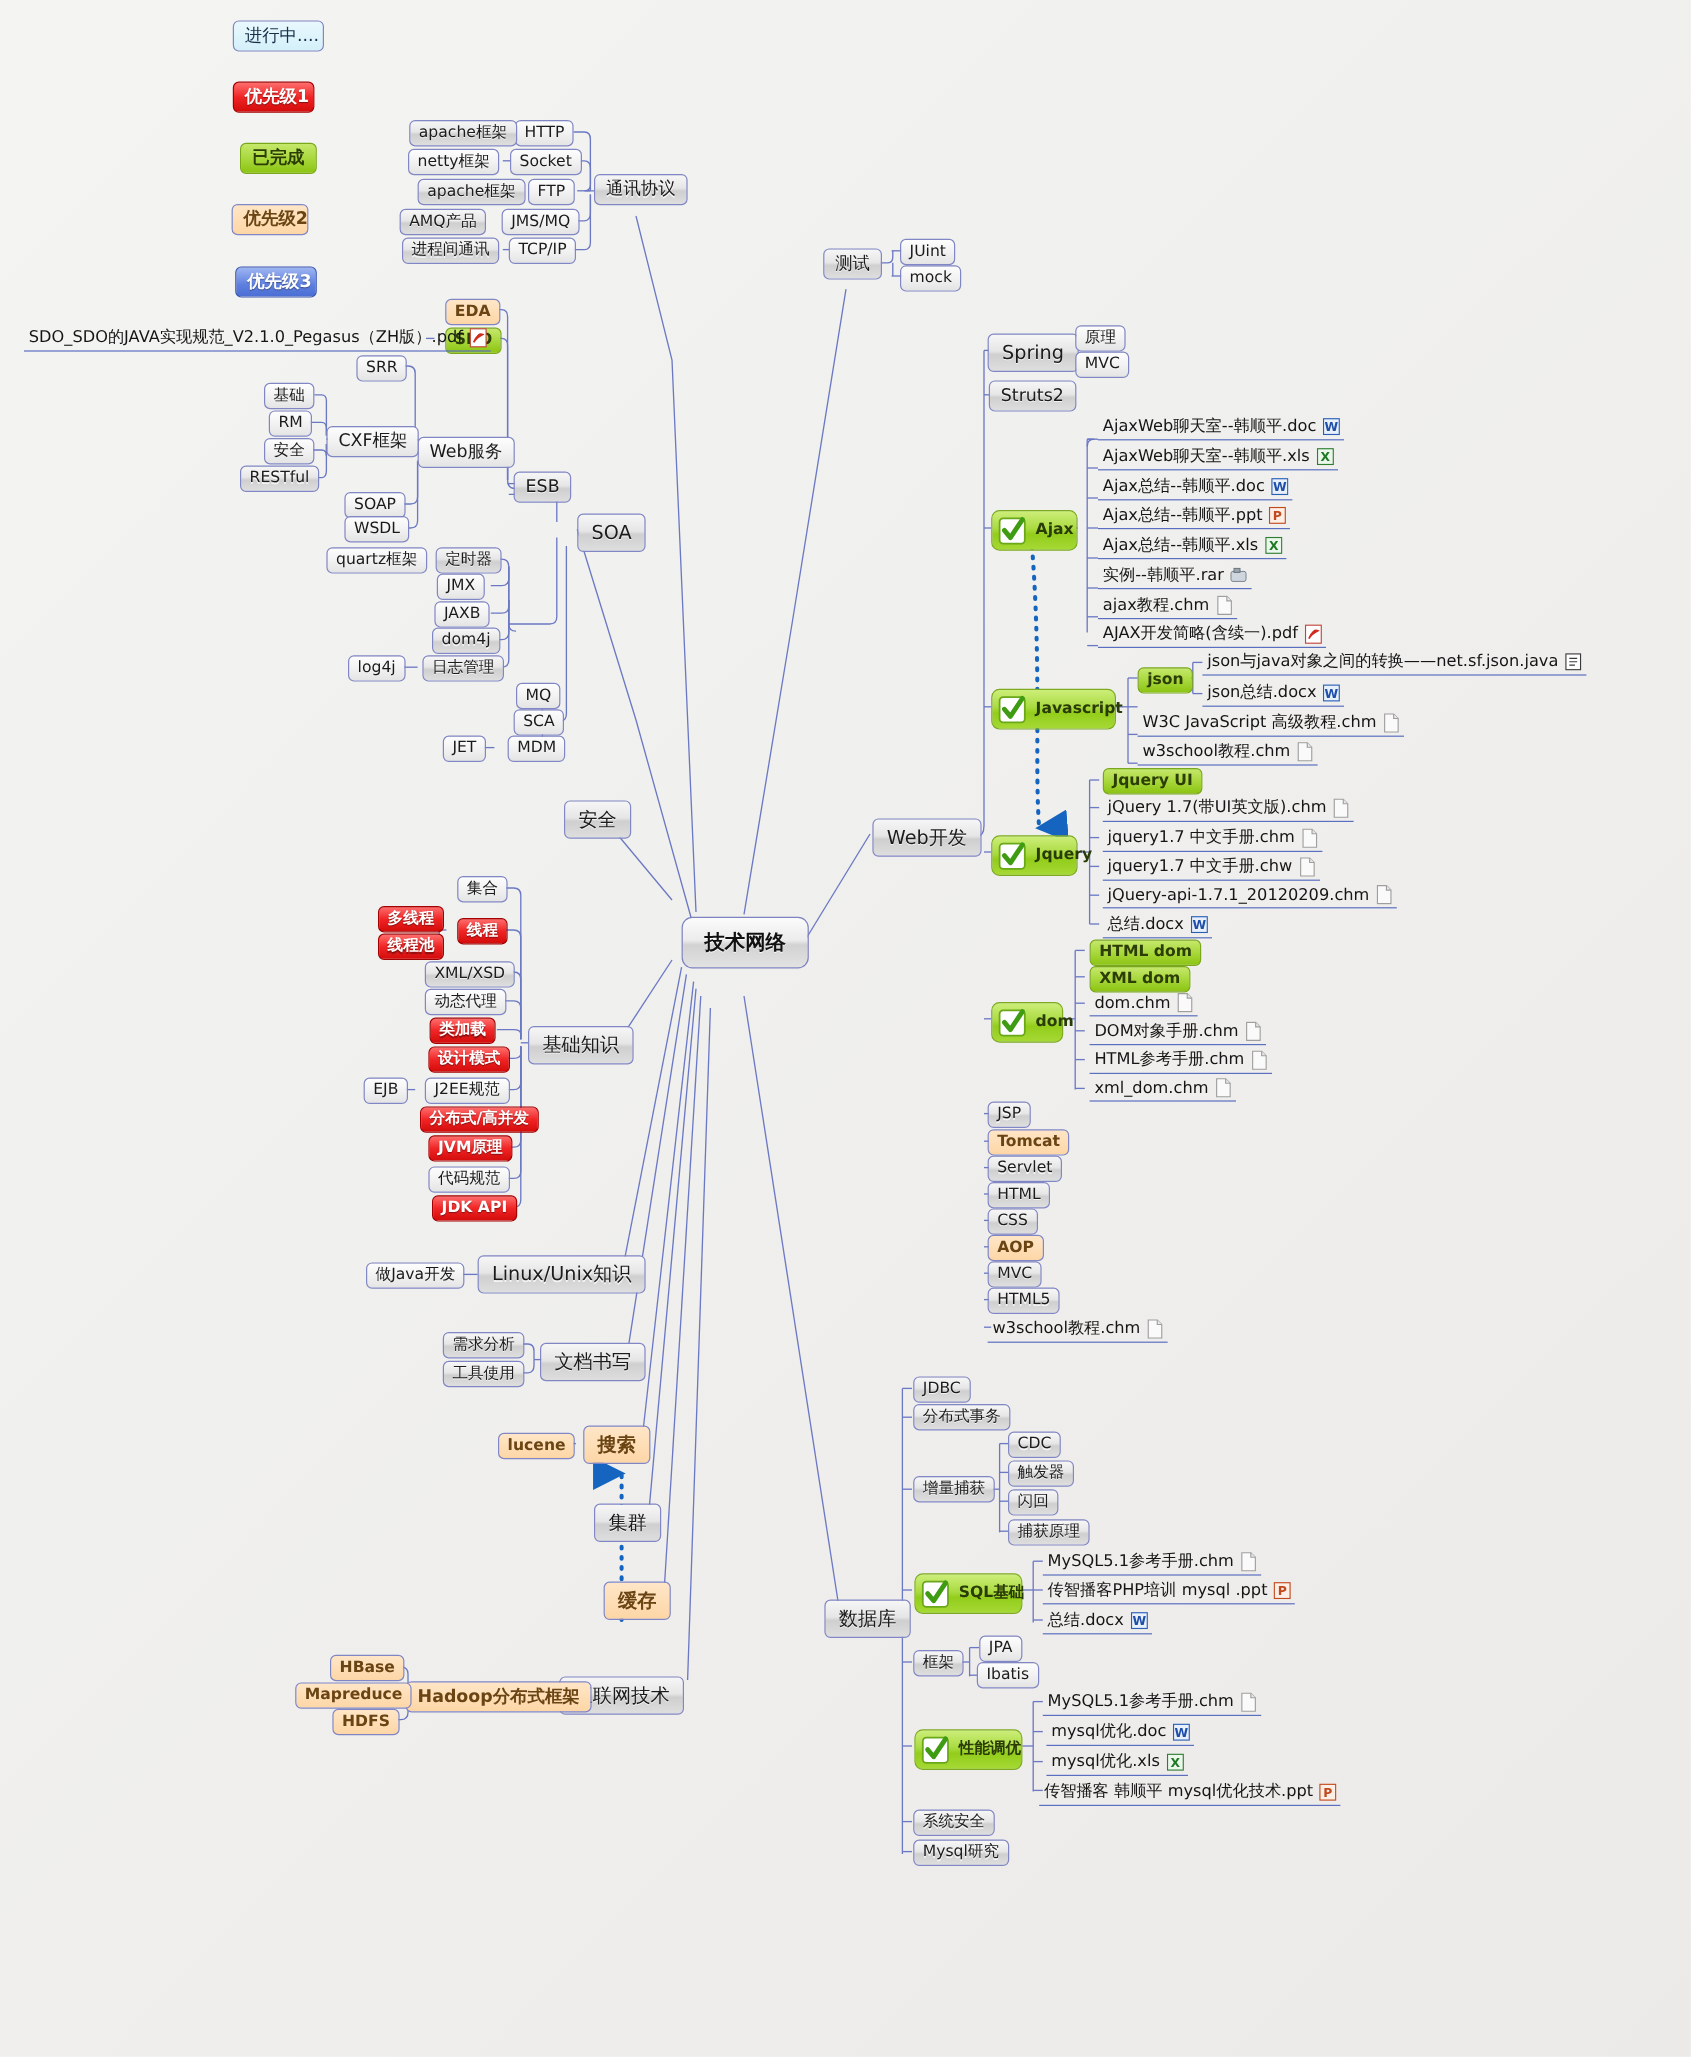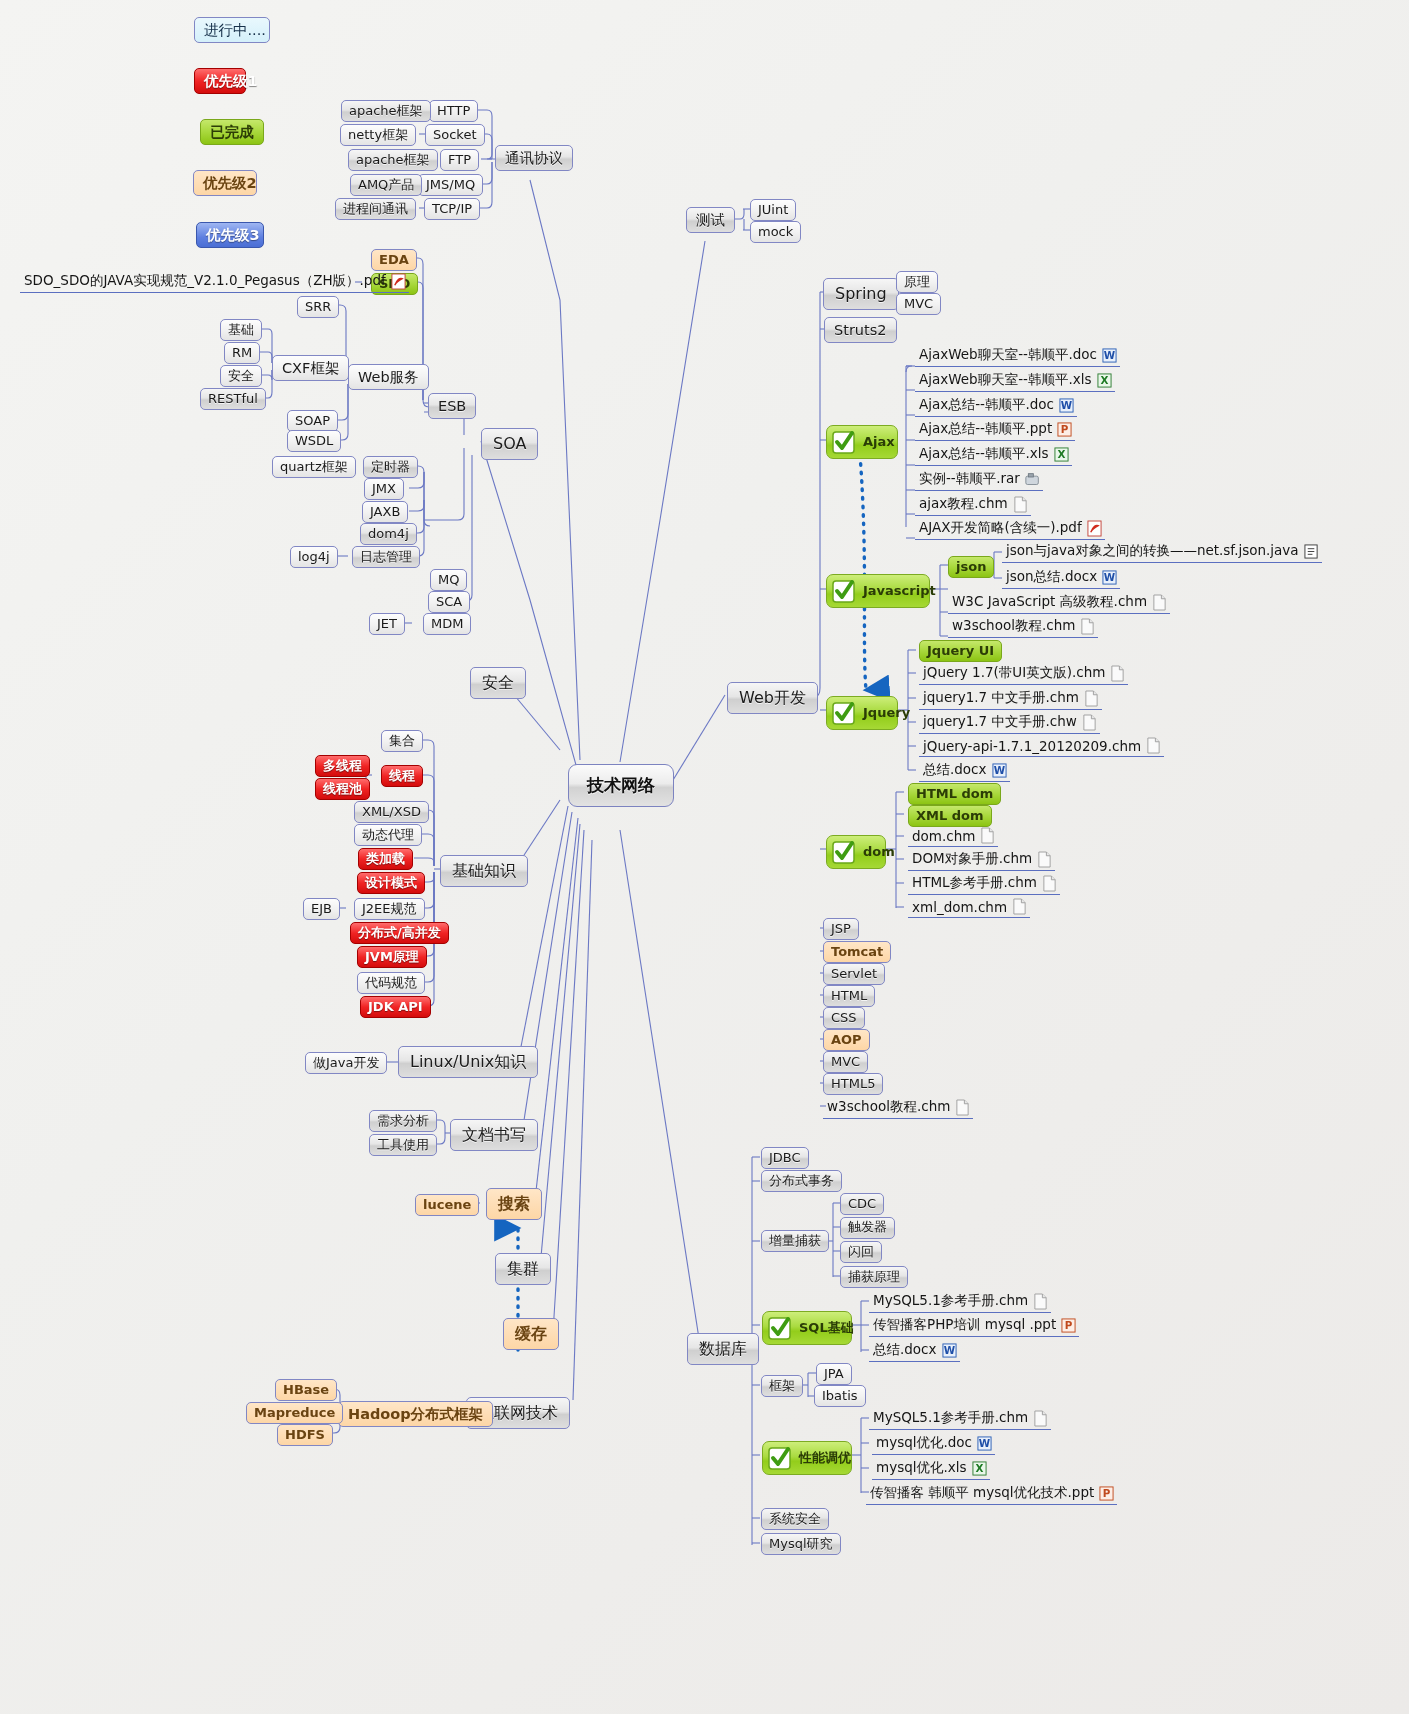--- a/index.html
+++ b/index.html
@@ -253,37 +253,37 @@
       <path d="M861,1492 L869,1492"></path>
   </g>
 
   <g fill="none" stroke="#1565c0" stroke-width="3.4" stroke-linecap="round" stroke-dasharray="1.5 7">
     <path d="M860,455 C868,560 862,640 866,690" marker-end="url(#ah)"></path>
     <path d="M518,1350 C518,1300 518,1265 518,1228" marker-end="url(#ah)"></path>
   </g>
 </svg>
 
 <div class="node n-blue mid" style="left:194px;top:17px;width:76px;"><span>进行中....</span></div>
-<div class="node n-red mid" style="left:194px;top:68px;width:52px;"><span>优先级1</span></div>
+<div class="node n-red mid" style="left:194px;top:68px;width:68px;"><span>优先级1</span></div>
 <div class="node n-green mid" style="left:200px;top:119px;width:64px;"><span>已完成</span></div>
 <div class="node n-orange mid" style="left:193px;top:170px;width:64px;"><span>优先级2</span></div>
 <div class="node n-blue3 mid" style="left:196px;top:222px;width:68px;"><span>优先级3</span></div>
 
 <div class="central" style="left:568px;top:764px;"><span>技术网络</span></div>
 
 <div class="node n-grey mid" style="left:495px;top:145px;"><span>通讯协议</span></div>
 <div class="node n-plain sm" style="left:429px;top:100px;"><span>HTTP</span></div>
 <div class="node n-plain sm" style="left:425px;top:124px;"><span>Socket</span></div>
 <div class="node n-plain sm" style="left:440px;top:149px;"><span>FTP</span></div>
 <div class="node n-plain sm" style="left:418px;top:174px;"><span>JMS/MQ</span></div>
 <div class="node n-plain sm" style="left:424px;top:198px;"><span>TCP/IP</span></div>
 <div class="node n-grey sm" style="left:341px;top:100px;"><span>apache框架</span></div>
 <div class="node n-plain sm" style="left:340px;top:124px;"><span>netty框架</span></div>
 <div class="node n-grey sm" style="left:348px;top:149px;"><span>apache框架</span></div>
-<div class="node n-grey sm" style="left:333px;top:174px;margin-left:17px;"><span>AMQ产品</span></div>
+<div class="node n-grey sm" style="left:333px;top:174px;"><span>AMQ产品</span></div>
 <div class="node n-grey sm" style="left:335px;top:198px;"><span>进程间通讯</span></div>
 
 <div class="node n-grey mid" style="left:686px;top:207px;"><span>测试</span></div>
 <div class="node n-plain sm" style="left:750px;top:199px;"><span>JUint</span></div>
 <div class="node n-plain sm" style="left:750px;top:221px;"><span>mock</span></div>
 
 <div class="node n-grey big" style="left:481px;top:428px;"><span>SOA</span></div>
 <div class="node n-grey mid" style="left:428px;top:393px;"><span>ESB</span></div>
 <div class="node n-orange sm" style="left:371px;top:249px;"><span>EDA</span></div>
 <div class="node n-green sm" style="left:371px;top:273px;"><span>SDO</span></div>

